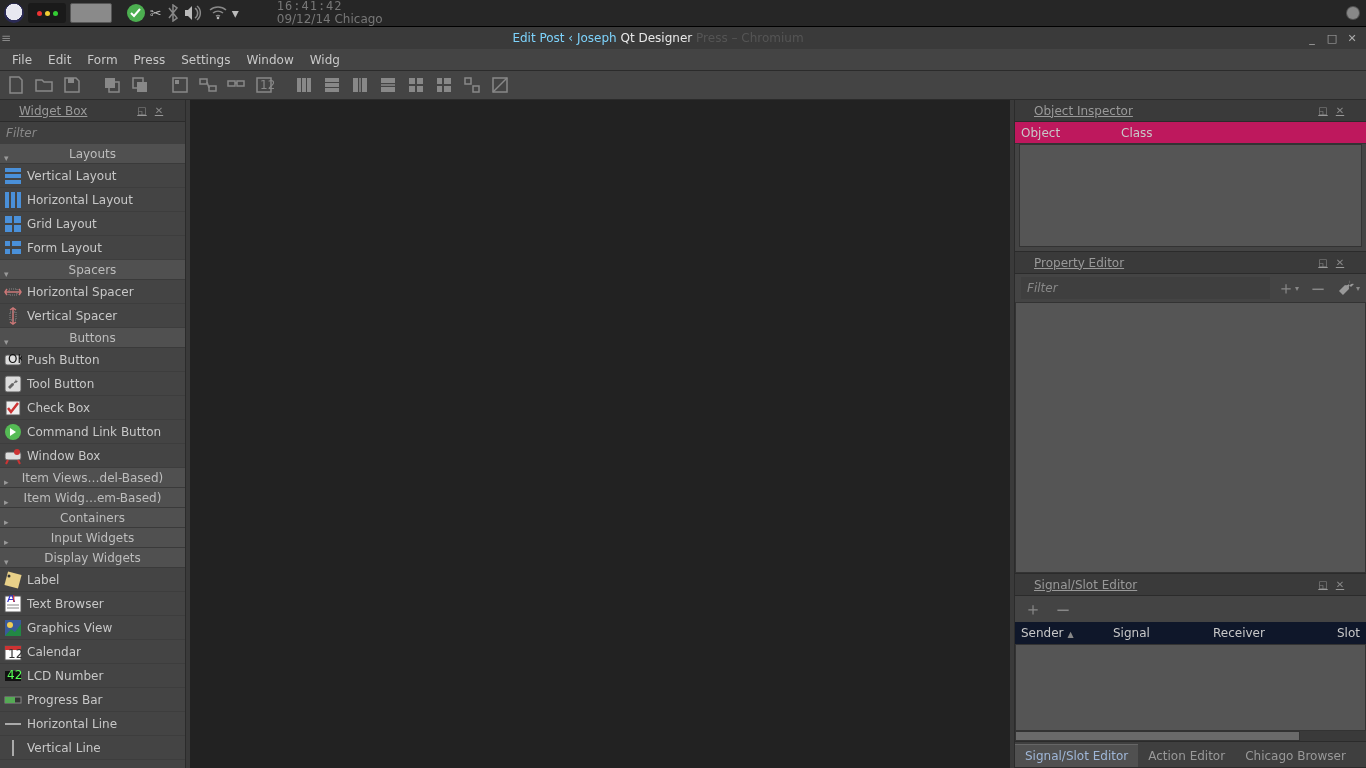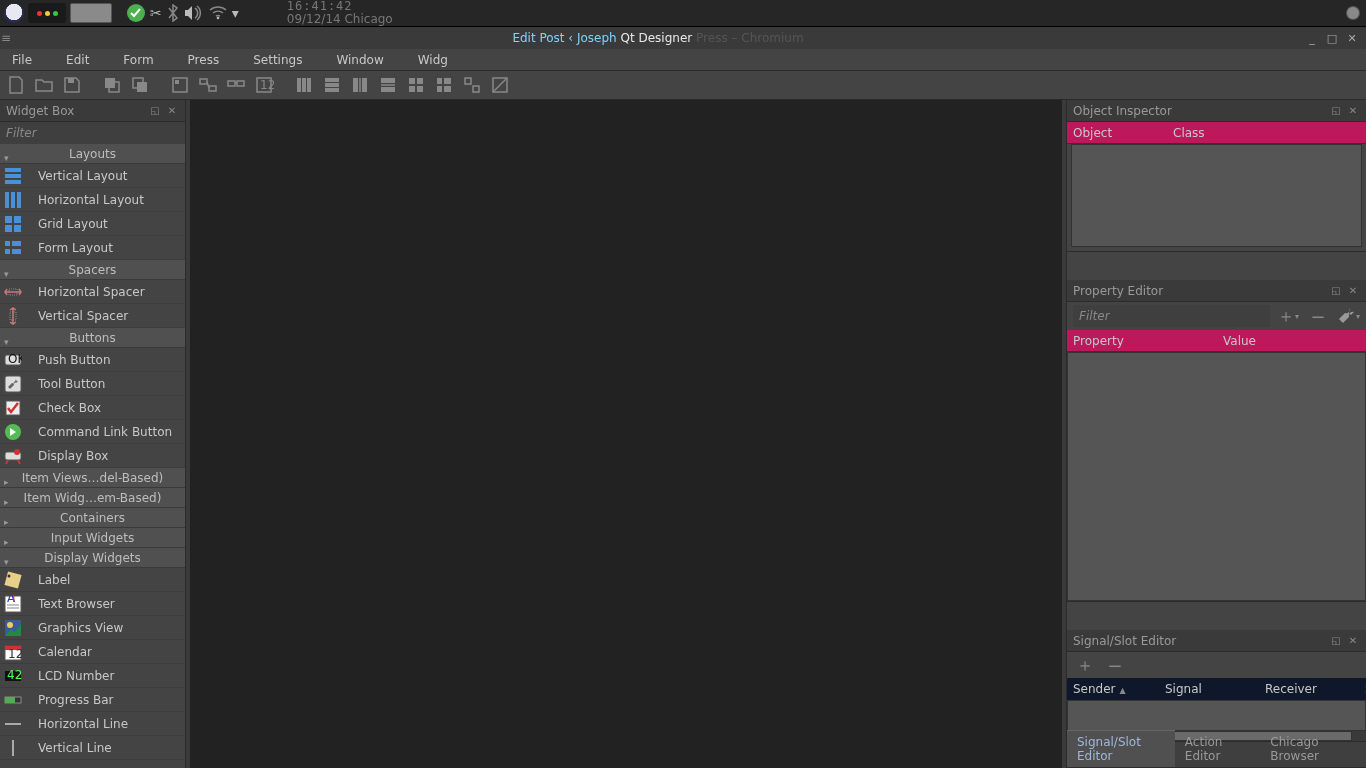--- a/index.html
+++ b/index.html
@@ -7,68 +7,68 @@
 
   
   .sys-tray { height: 27px; background: #262626; display: flex; align-items: center; padding: 0 4px; gap: 4px; border-bottom: 1px solid #000; }
   .tray-item { display: flex; align-items: center; justify-content: center; height: 22px; }
   .tray-pill { width: 38px; height: 20px; border-radius: 3px; display: flex; align-items: center; justify-content: center; }
   .skull { width: 20px; height: 20px; background: radial-gradient(circle at 50% 45%, #e8e8f0 55%, #2a2a55 56%); border-radius: 50%; }
   .dots { display: flex; gap: 3px; }
   .dot { width: 5px; height: 5px; border-radius: 50%; }
   .taskbtn { width: 42px; height: 20px; background: #8a8a8a; border: 1px solid #555; border-radius: 2px; }
   .glyph { font-size: 14px; color: #bbb; }
-  .clock { color: #777; font-size: 10px; line-height: 1.1; margin-left: 10px; }
+  .clock { color: #777; font-size: 10px; line-height: 1.1; margin-left: 0; }
   .clock .time { font-family: monospace; letter-spacing: 1px; font-size: 12px; }
 
   
   .titlebar { height: 22px; background: #3a3a3a; display: flex; align-items: center; position: relative; }
   .titlebar .grip { width: 12px; text-align: center; color: #888; }
   .titlebar .center { flex: 1; text-align: center; color: #777; font-size: 12px; white-space: nowrap; overflow: hidden; }
   .titlebar .center .active { color: #e8e8e8; font-weight: 500; }
   .winbtns { display: flex; gap: 4px; padding-right: 6px; }
   .winbtn { width: 16px; height: 14px; color: #aaa; font-size: 11px; display: flex; align-items: center; justify-content: center; cursor: pointer; }
 
   
-  .menubar { height: 22px; background: #444; display: flex; align-items: center; padding: 0 4px; gap: 18px; border-bottom: 1px solid #2b2b2b; }
+  .menubar { height: 22px; background: #444; display: flex; align-items: center; padding: 0 4px; gap: 0; border-bottom: 1px solid #2b2b2b; }
   .menu-item { padding: 2px 8px; color: #c8c8c8; cursor: pointer; }
 
   
   .toolbar { height: 29px; background: #444; display: flex; align-items: center; padding: 0 4px; gap: 4px; border-bottom: 1px solid #2b2b2b; }
   .tb-btn { width: 24px; height: 24px; display: flex; align-items: center; justify-content: center; color: #888; cursor: pointer; }
   .tb-btn svg { width: 20px; height: 20px; }
   .tb-sep { width: 8px; }
 
   
   .main { display: flex; height: calc(768px - 27px - 22px - 22px - 29px); }
 
   
   .dock-left { width: 186px; background: #444; display: flex; flex-direction: column; border-right: 1px solid #2b2b2b; }
-  .dock-title { height: 22px; background: #3a3a3a; display: flex; align-items: center; padding: 0 6px; color: #999; border-bottom: 1px solid #2b2b2b; }
+  .dock-title { height: 22px; background: #3a3a3a; display: flex; align-items: center; padding: 0 19px; color: #999; border-bottom: 1px solid #2b2b2b; text-decoration: underline; }
   .dock-title .spacer { flex: 1; }
   .dock-ctrl { width: 14px; height: 14px; color: #888; font-size: 10px; display: flex; align-items: center; justify-content: center; cursor: pointer; margin-left: 3px; }
   .filter { height: 22px; }
   .filter input { width: 100%; height: 100%; background: #3f3f3f; border: none; outline: none; color: #ccc; padding: 0 6px; font-size: 12px; }
   .filter input::placeholder { color: #888; font-style: italic; }
   .wb-scroll { flex: 1; overflow-y: auto; overflow-x: hidden; position: relative; }
   .wb-scroll::-webkit-scrollbar { width: 12px; }
   .wb-scroll::-webkit-scrollbar-track { background: #3a3a3a; }
   .wb-scroll::-webkit-scrollbar-thumb { background: #5a5a5a; border: 1px solid #444; }
   .cat-header { height: 20px; background: #505050; color: #bdbdbd; text-align: center; line-height: 20px; position: relative; cursor: pointer; border-bottom: 1px solid #3a3a3a; }
   .cat-header .arr { position: absolute; left: 4px; top: 4px; font-size: 9px; color: #999; }
-  .wb-item { height: 24px; display: flex; align-items: center; padding: 0 4px; gap: 16px; color: #c8c8c8; cursor: grab; border-bottom: 1px solid #3d3d3d; }
+  .wb-item { height: 24px; display: flex; align-items: center; padding: 0 4px; gap: 5px; color: #c8c8c8; cursor: grab; border-bottom: 1px solid #3d3d3d; }
   .wb-icon { width: 18px; height: 18px; display: flex; align-items: center; justify-content: center; flex-shrink: 0; }
   .wb-icon svg { width: 18px; height: 18px; }
   .splitter-v { width: 4px; background: #3a3a3a; cursor: col-resize; }
 
   
   .canvas { flex: 1; background: #222; }
 
   
-  .dock-right { width: 300px; background: #444; display: flex; flex-direction: column; border-left: 1px solid #2b2b2b; gap: 28px; }
+  .dock-right { width: 352px; background: #444; display: flex; flex-direction: column; border-left: 1px solid #2b2b2b; }
   .panel { display: flex; flex-direction: column; border-bottom: 1px solid #2b2b2b; }
   .panel-body { background: #4a4a4a; }
   .col-header { height: 22px; background: #be185d; display: flex; align-items: center; padding: 0 6px; color: #c8c8c8; border-bottom: 1px solid #333; }
   .col-header .col { flex: 1; }
   .pe-tools { height: 28px; background: #444; display: flex; align-items: center; padding: 0 6px; gap: 6px; }
   .pe-tools input { flex: 1; height: 22px; background: #3f3f3f; border: none; outline: none; color: #ccc; padding: 0 6px; }
   .pe-tools input::placeholder { color: #888; font-style: italic; }
   .pe-btn { width: 24px; height: 22px; color: #888; font-size: 18px; display: flex; align-items: center; justify-content: center; cursor: pointer; }
   .ss-tools { height: 26px; background: #444; display: flex; align-items: center; padding: 0 6px; gap: 6px; }
   .ss-cols { height: 22px; background: #0f172a; display: flex; align-items: center; color: #c8c8c8; }
@@ -375,21 +375,21 @@
             </svg>
           </span>
           <span>Command Link Button</span>
         </div>
         <div class="wb-item">
           <span class="wb-icon">
             <svg viewBox="0 0 18 18">
               <use href="#i-bbox"></use>
             </svg>
           </span>
-          <span>Display Box</span>
+          <span>Window Box</span>
         </div>
         <div class="cat-header"><span class="arr">▸</span>Item Views…del-Based)</div>
         <div class="cat-header"><span class="arr">▸</span>Item Widg…em-Based)</div>
         <div class="cat-header"><span class="arr">▸</span>Containers</div>
         <div class="cat-header"><span class="arr">▸</span>Input Widgets</div>
         <div class="cat-header"><span class="arr">▾</span>Display Widgets</div>
         <div class="wb-item">
           <span class="wb-icon">
             <svg viewBox="0 0 18 18">
               <use href="#i-label"></use>
@@ -489,43 +489,39 @@
         <input type="text" placeholder="Filter" style="">
         <div class="pe-btn">＋<span style="font-size:8px">▾</span></div>
         <div class="pe-btn">−</div>
         <div class="pe-btn">
           <svg width="20" height="20" viewBox="0 0 20 20">
               <path d="M14 2a4 4 0 01-5 5L3 13l4 4 6-6a4 4 0 015-5l-3 3-2-2z" fill="#999"></path>
             </svg>
             <span style="font-size:8px">▾</span>
         </div>
       </div>
-      <div class="col-header">
-        <div class="col" style="flex:0 0 150px">Property</div>
-        <div class="col">Value</div>
-      </div>
       <div class="panel-body empty-area" style="flex:1"></div>
     </div>
 
     <div class="panel" style="flex:1">
       <div class="dock-title">
         <span>Signal/Slot Editor</span>
         <span class="spacer"></span>
         <span class="dock-ctrl">◱</span>
         <span class="dock-ctrl">✕</span>
       </div>
       <div class="ss-tools">
         <div class="pe-btn">＋</div>
         <div class="pe-btn">−</div>
       </div>
       <div class="ss-cols">
         <div class="c" style="flex:0 0 92px"><span>Sender</span> <span style="font-size:8px;color:#888">▲</span></div>
         <div class="c" style="flex:0 0 100px">Signal</div>
         <div class="c" style="flex:0 0 100px">Receiver</div>
-        <div class="c" style="flex:1;">Slot</div>
+        <div class="c" style="flex:1;text-align:right">Slot</div>
       </div>
       <div class="panel-body empty-area" style="flex:1"></div>
       <div style="height:10px;display:flex">
         <div style="flex:0 0 285px;background:#6a6a6a;border:1px solid #333"></div>
         <div style="flex:1;background:#3a3a3a"></div>
       </div>
       <div class="tabs" id="ss-tabs">
           <div class="tab active">Signal/Slot Editor</div>
           <div class="tab">Action Editor</div>
           <div class="tab">Chicago Browser</div>

